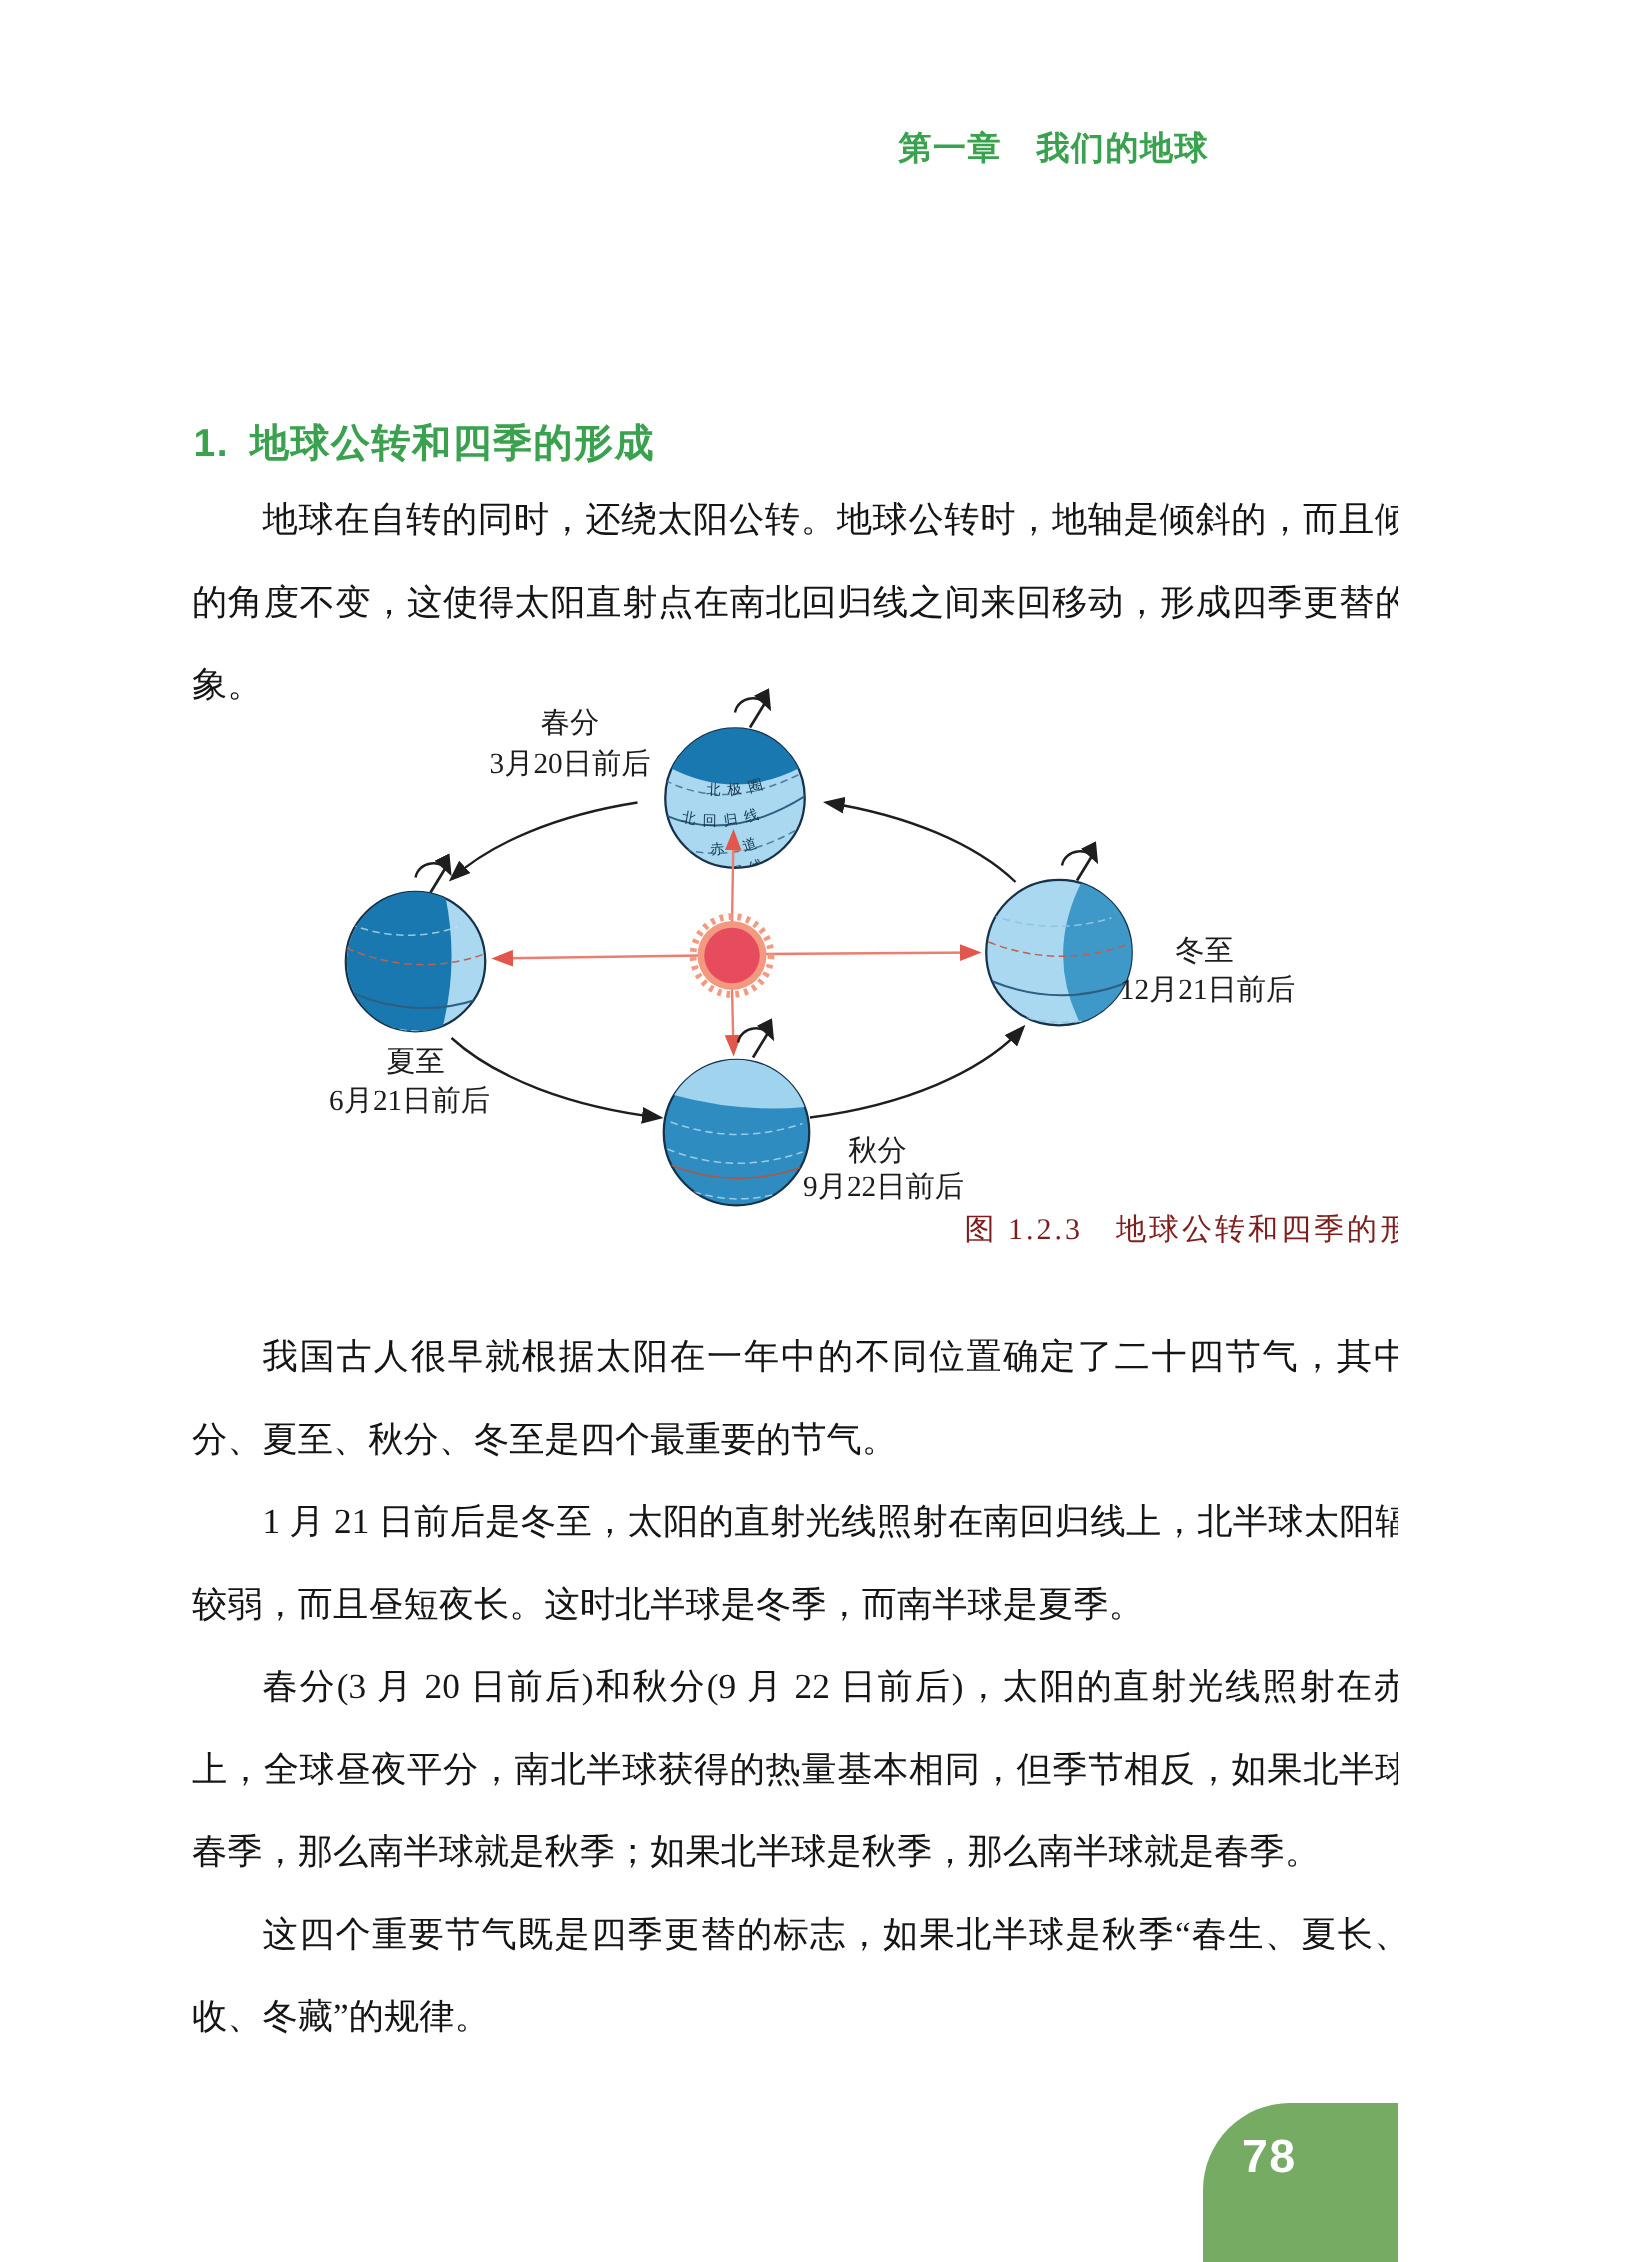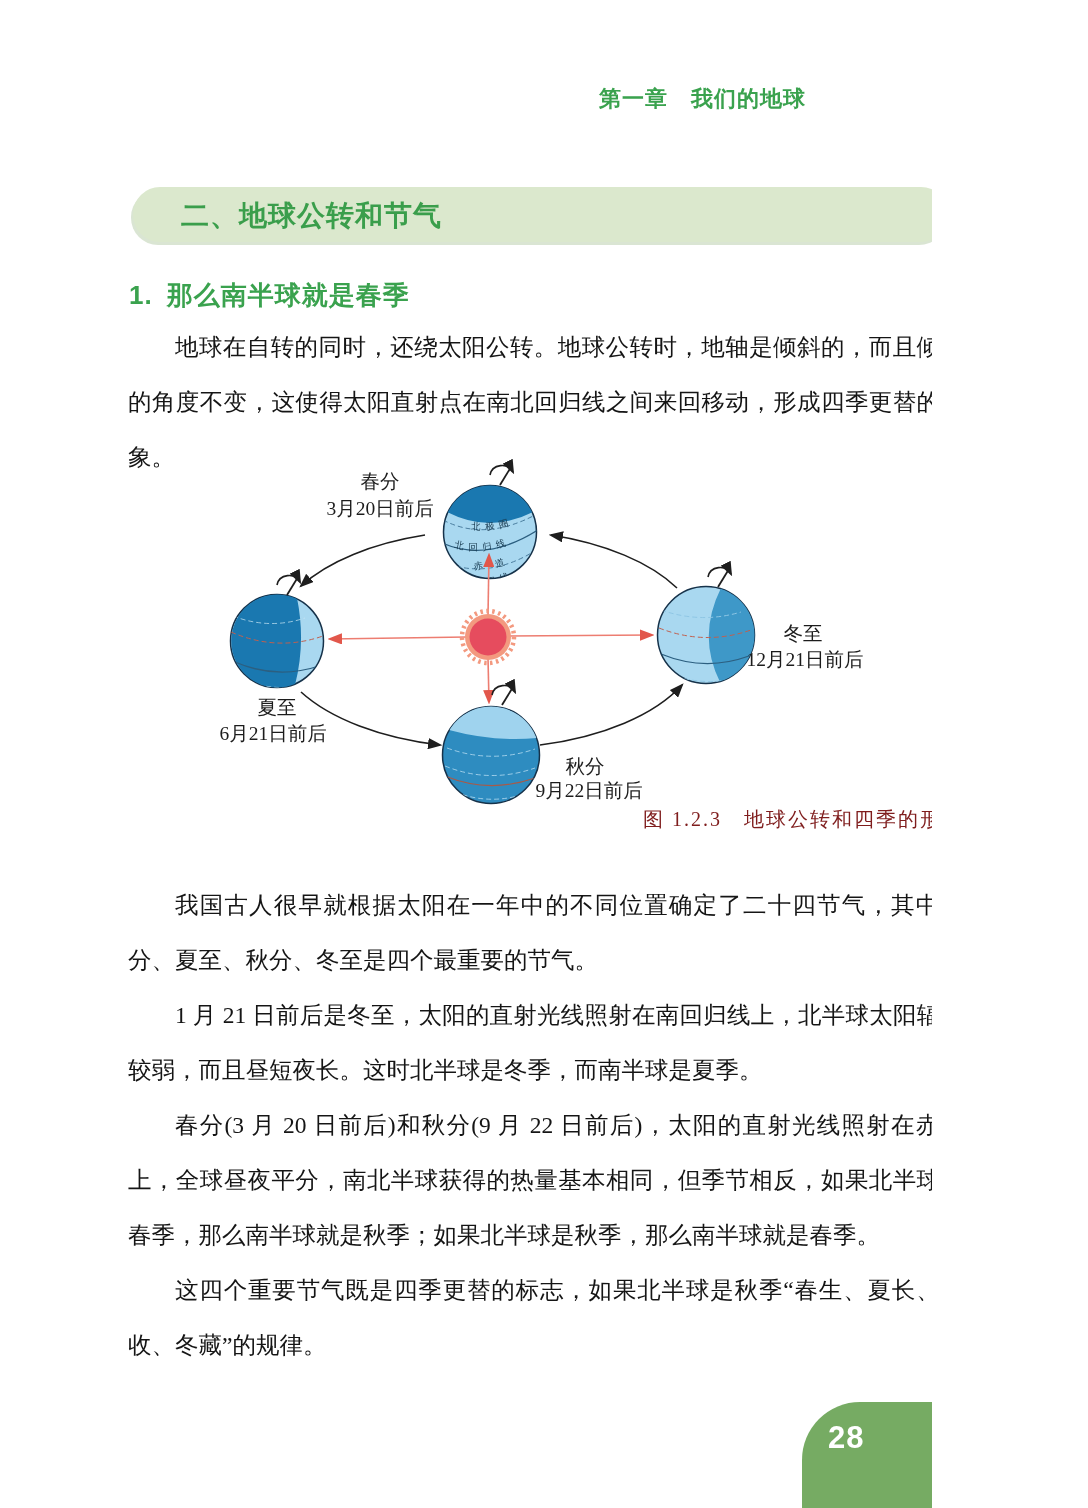--- a/index.html
+++ b/index.html
@@ -74,26 +74,23 @@
   .lat-label{font-size:9.5px;fill:#17394f;letter-spacing:5px;}
   .lat-label-eq{letter-spacing:13px;}
 </style>
 </head>
 <body>
 
 <div class="page">
 
   <div class="chapter-header">第一章　我们的地球</div>
 
-  <div class="banner">
-    <div class="banner-title">二、地球公转和节气</div>
-  </div>
 
   <div class="section-heading">
-    <span class="num">1.</span><span>那么南半球就是春季</span>
+    <span class="num">1.</span><span>地球公转和四季的形成</span>
   </div>
 
   <div class="bodytext para1">
     <p>地球在自转的同时，还绕太阳公转。地球公转时，地轴是倾斜的，而且倾斜的角度不变，这使得太阳直射点在南北回归线之间来回移动，形成四季更替的现象。</p>
   </div>
 
   <svg class="figure-svg" width="710" height="352" viewBox="0 0 710 352" xmlns="http://www.w3.org/2000/svg">
     <defs>
       <marker id="arrow-black" markerWidth="9" markerHeight="7" refX="7.5" refY="3.5" orient="auto">
         <path d="M0,0 L9,3.5 L0,7 Z" fill="#1e1e1e"></path>
@@ -211,16 +208,16 @@
   <div class="figure-caption">图 1.2.3　地球公转和四季的形成</div>
 
   <div class="bodytext para-rest">
     <p>我国古人很早就根据太阳在一年中的不同位置确定了二十四节气，其中春分、夏至、秋分、冬至是四个最重要的节气。</p>
     <p>1 月 21 日前后是冬至，太阳的直射光线照射在南回归线上，北半球太阳辐射较弱，而且昼短夜长。这时北半球是冬季，而南半球是夏季。</p>
     <p>春分(3 月 20 日前后)和秋分(9 月 22 日前后)，太阳的直射光线照射在赤道上，全球昼夜平分，南北半球获得的热量基本相同，但季节相反，如果北半球是春季，那么南半球就是秋季；如果北半球是秋季，那么南半球就是春季。</p>
     <p>这四个重要节气既是四季更替的标志，如果北半球是秋季“春生、夏长、秋收、冬藏”的规律。</p>
   </div>
 
   <div class="pagenum-block">
-    <div class="pagenum">28</div>
+    <div class="pagenum">78</div>
   </div>
 
 </div>
 
 </body></html>

